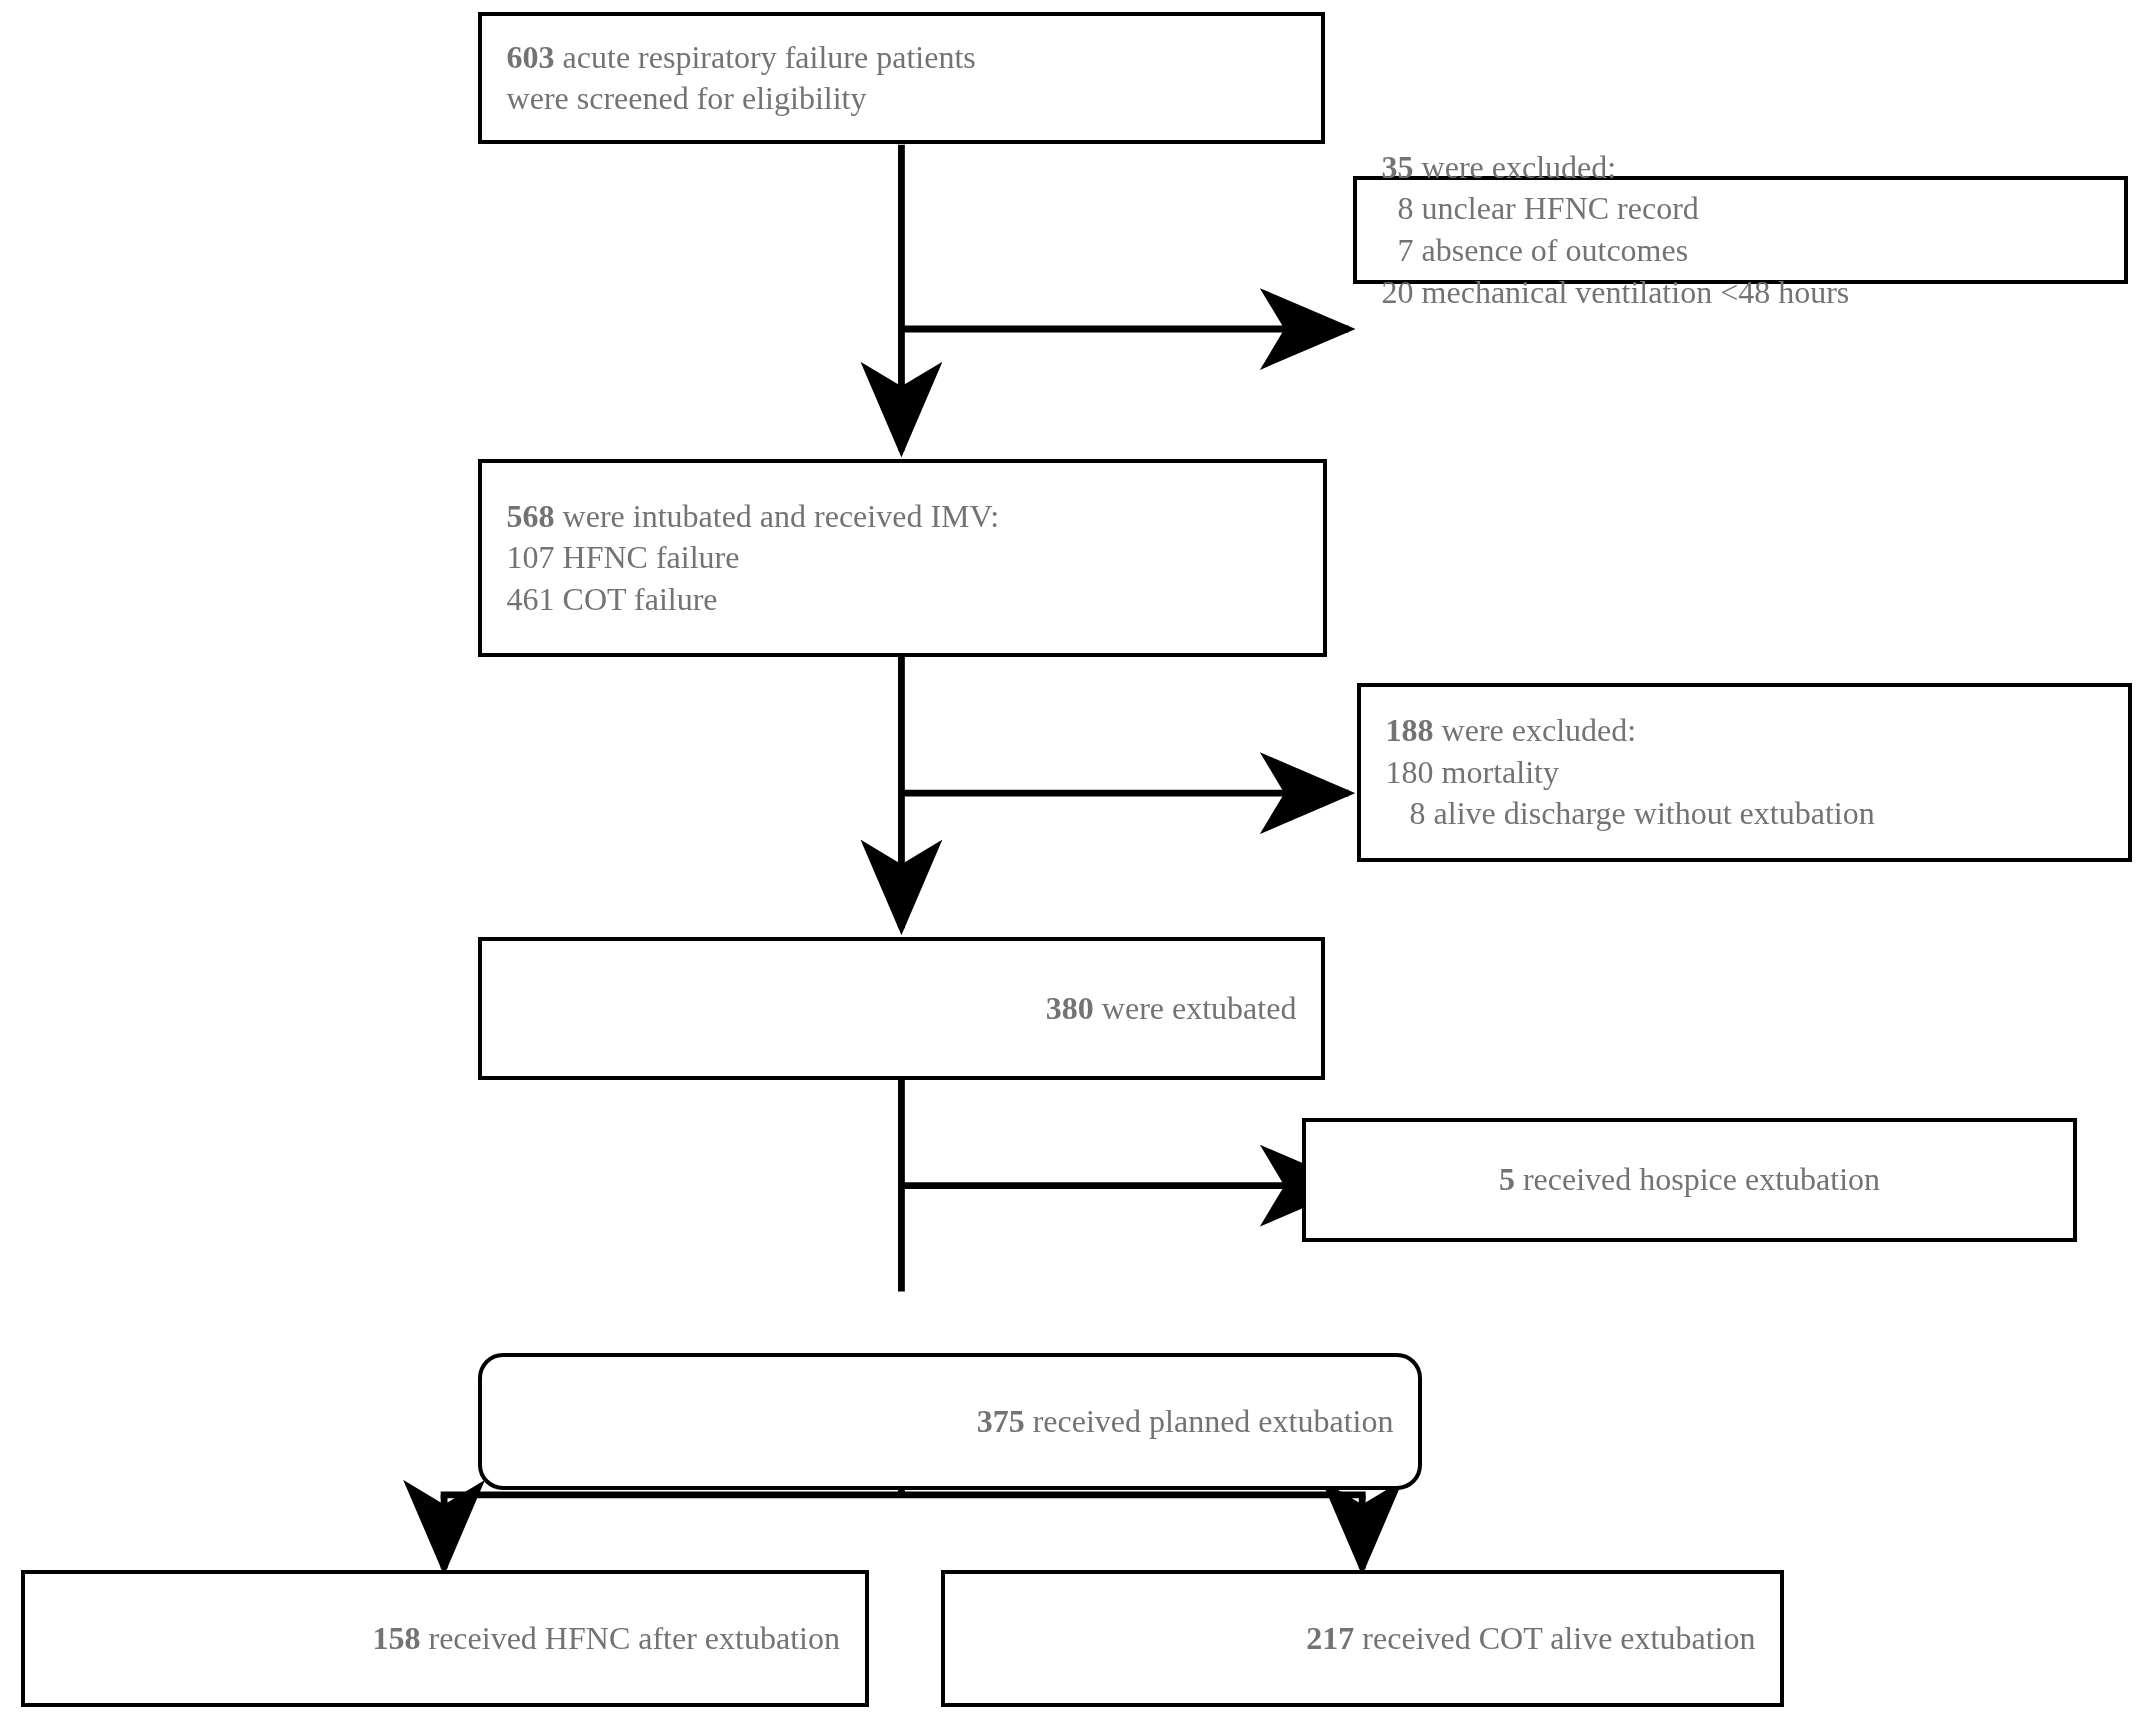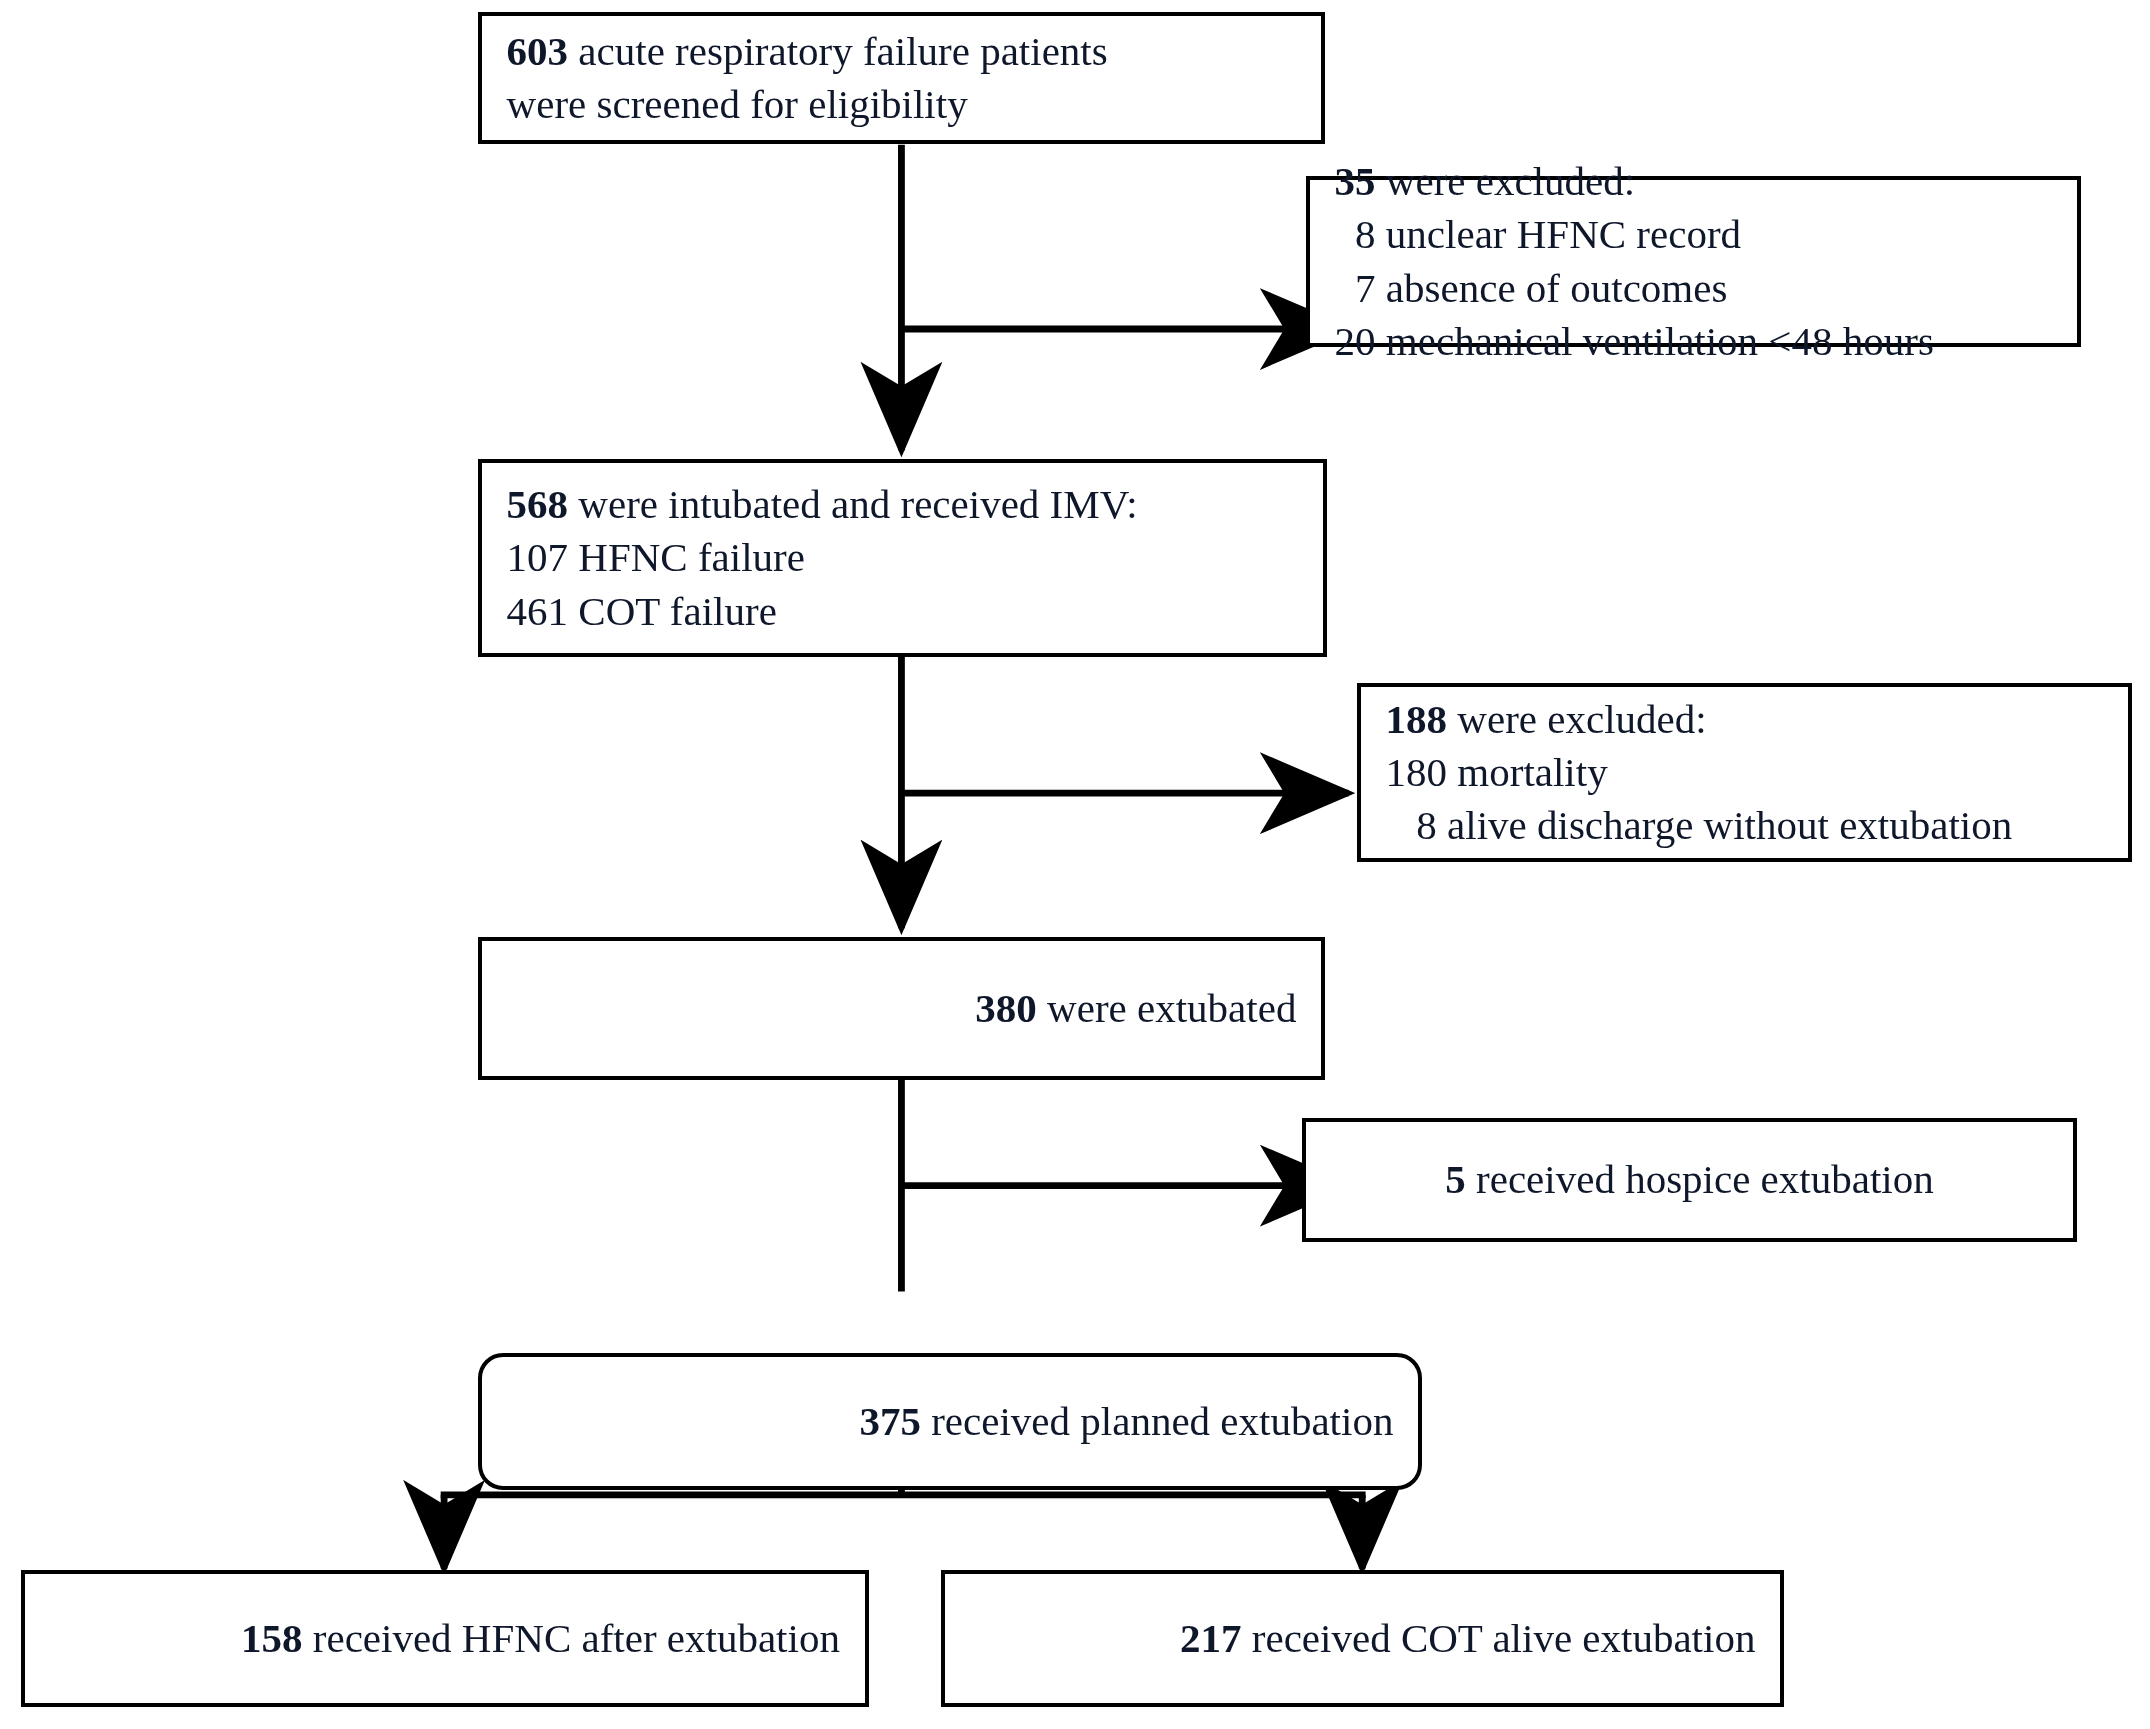--- a/index.html
+++ b/index.html
@@ -21,23 +21,23 @@
     border: 4.8px solid #000000;
     background: #ffffff;
     display: flex;
     flex-direction: column;
     justify-content: center;
   }
   .box .lines {
     padding: 0 24.6px;
   }
   .line {
-    font-size: 41px;
+    font-size: 32px;
     line-height: 1.30;
-    color: #0f172a;
+    color: #737373;
     white-space: pre;
   }
   .line.center { text-align: right; }
   .num-b { font-weight: bold; }
   .svg-layer {
     position: absolute;
     left: 0;
     top: 0;
     width: 2151px;
     height: 1729px;
@@ -74,21 +74,21 @@
     <line x1="1995" y1="2190" x2="1995" y2="2298" stroke="#000000" stroke-width="10" marker-end="url(#ah)"></line>
   </svg>
 
   <div class="box" style="left:478px; top:12.3px; width:847px; height:132px;">
     <div class="lines">
       <div class="line"><span class="num-b">603</span><span> acute respiratory failure patients</span></div>
       <div class="line">were screened for eligibility</div>
     </div>
   </div>
 
-  <div class="box" style="left:1306px; top:176px; width:775px; height:171px;">
+  <div class="box" style="left:1353px; top:176px; width:775px; height:108px;">
     <div class="lines">
       <div class="line"><span class="num-b">35</span><span> were excluded:</span></div>
       <div class="line">  8 unclear HFNC record</div>
       <div class="line">  7 absence of outcomes</div>
       <div class="line">20 mechanical ventilation &lt;48 hours</div>
     </div>
   </div>
 
   <div class="box" style="left:478px; top:459px; width:849px; height:198px;">
     <div class="lines">

